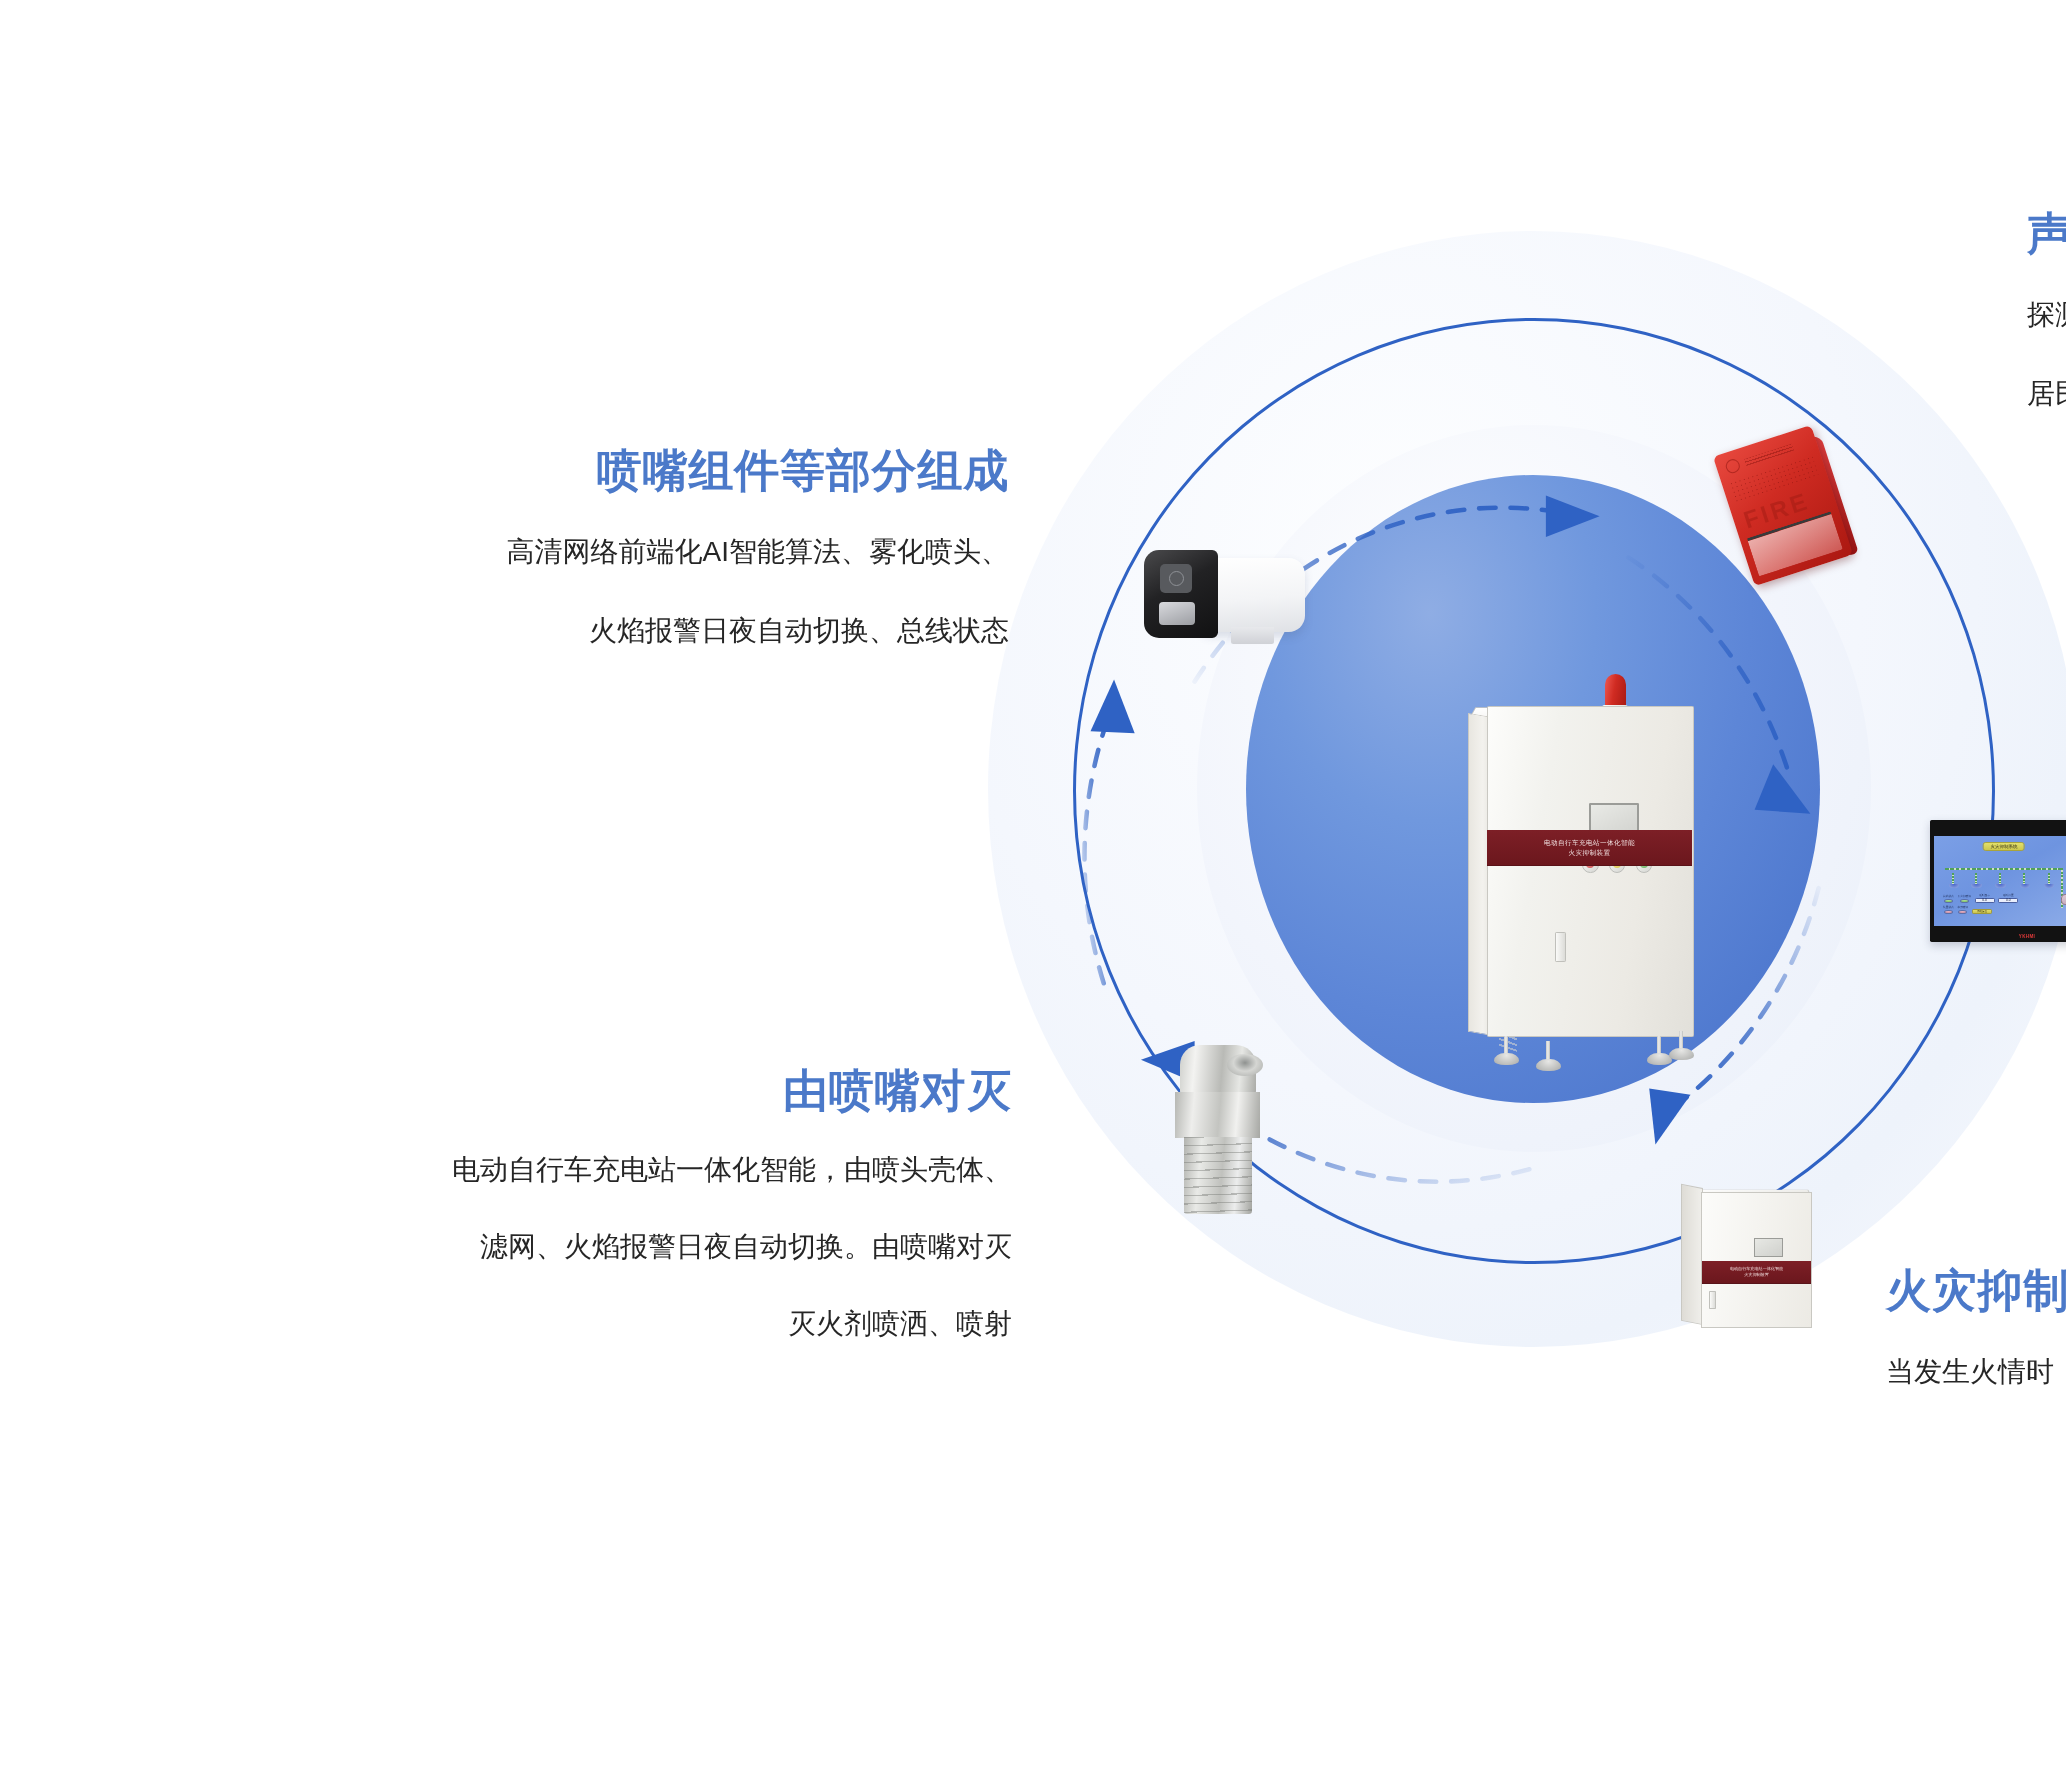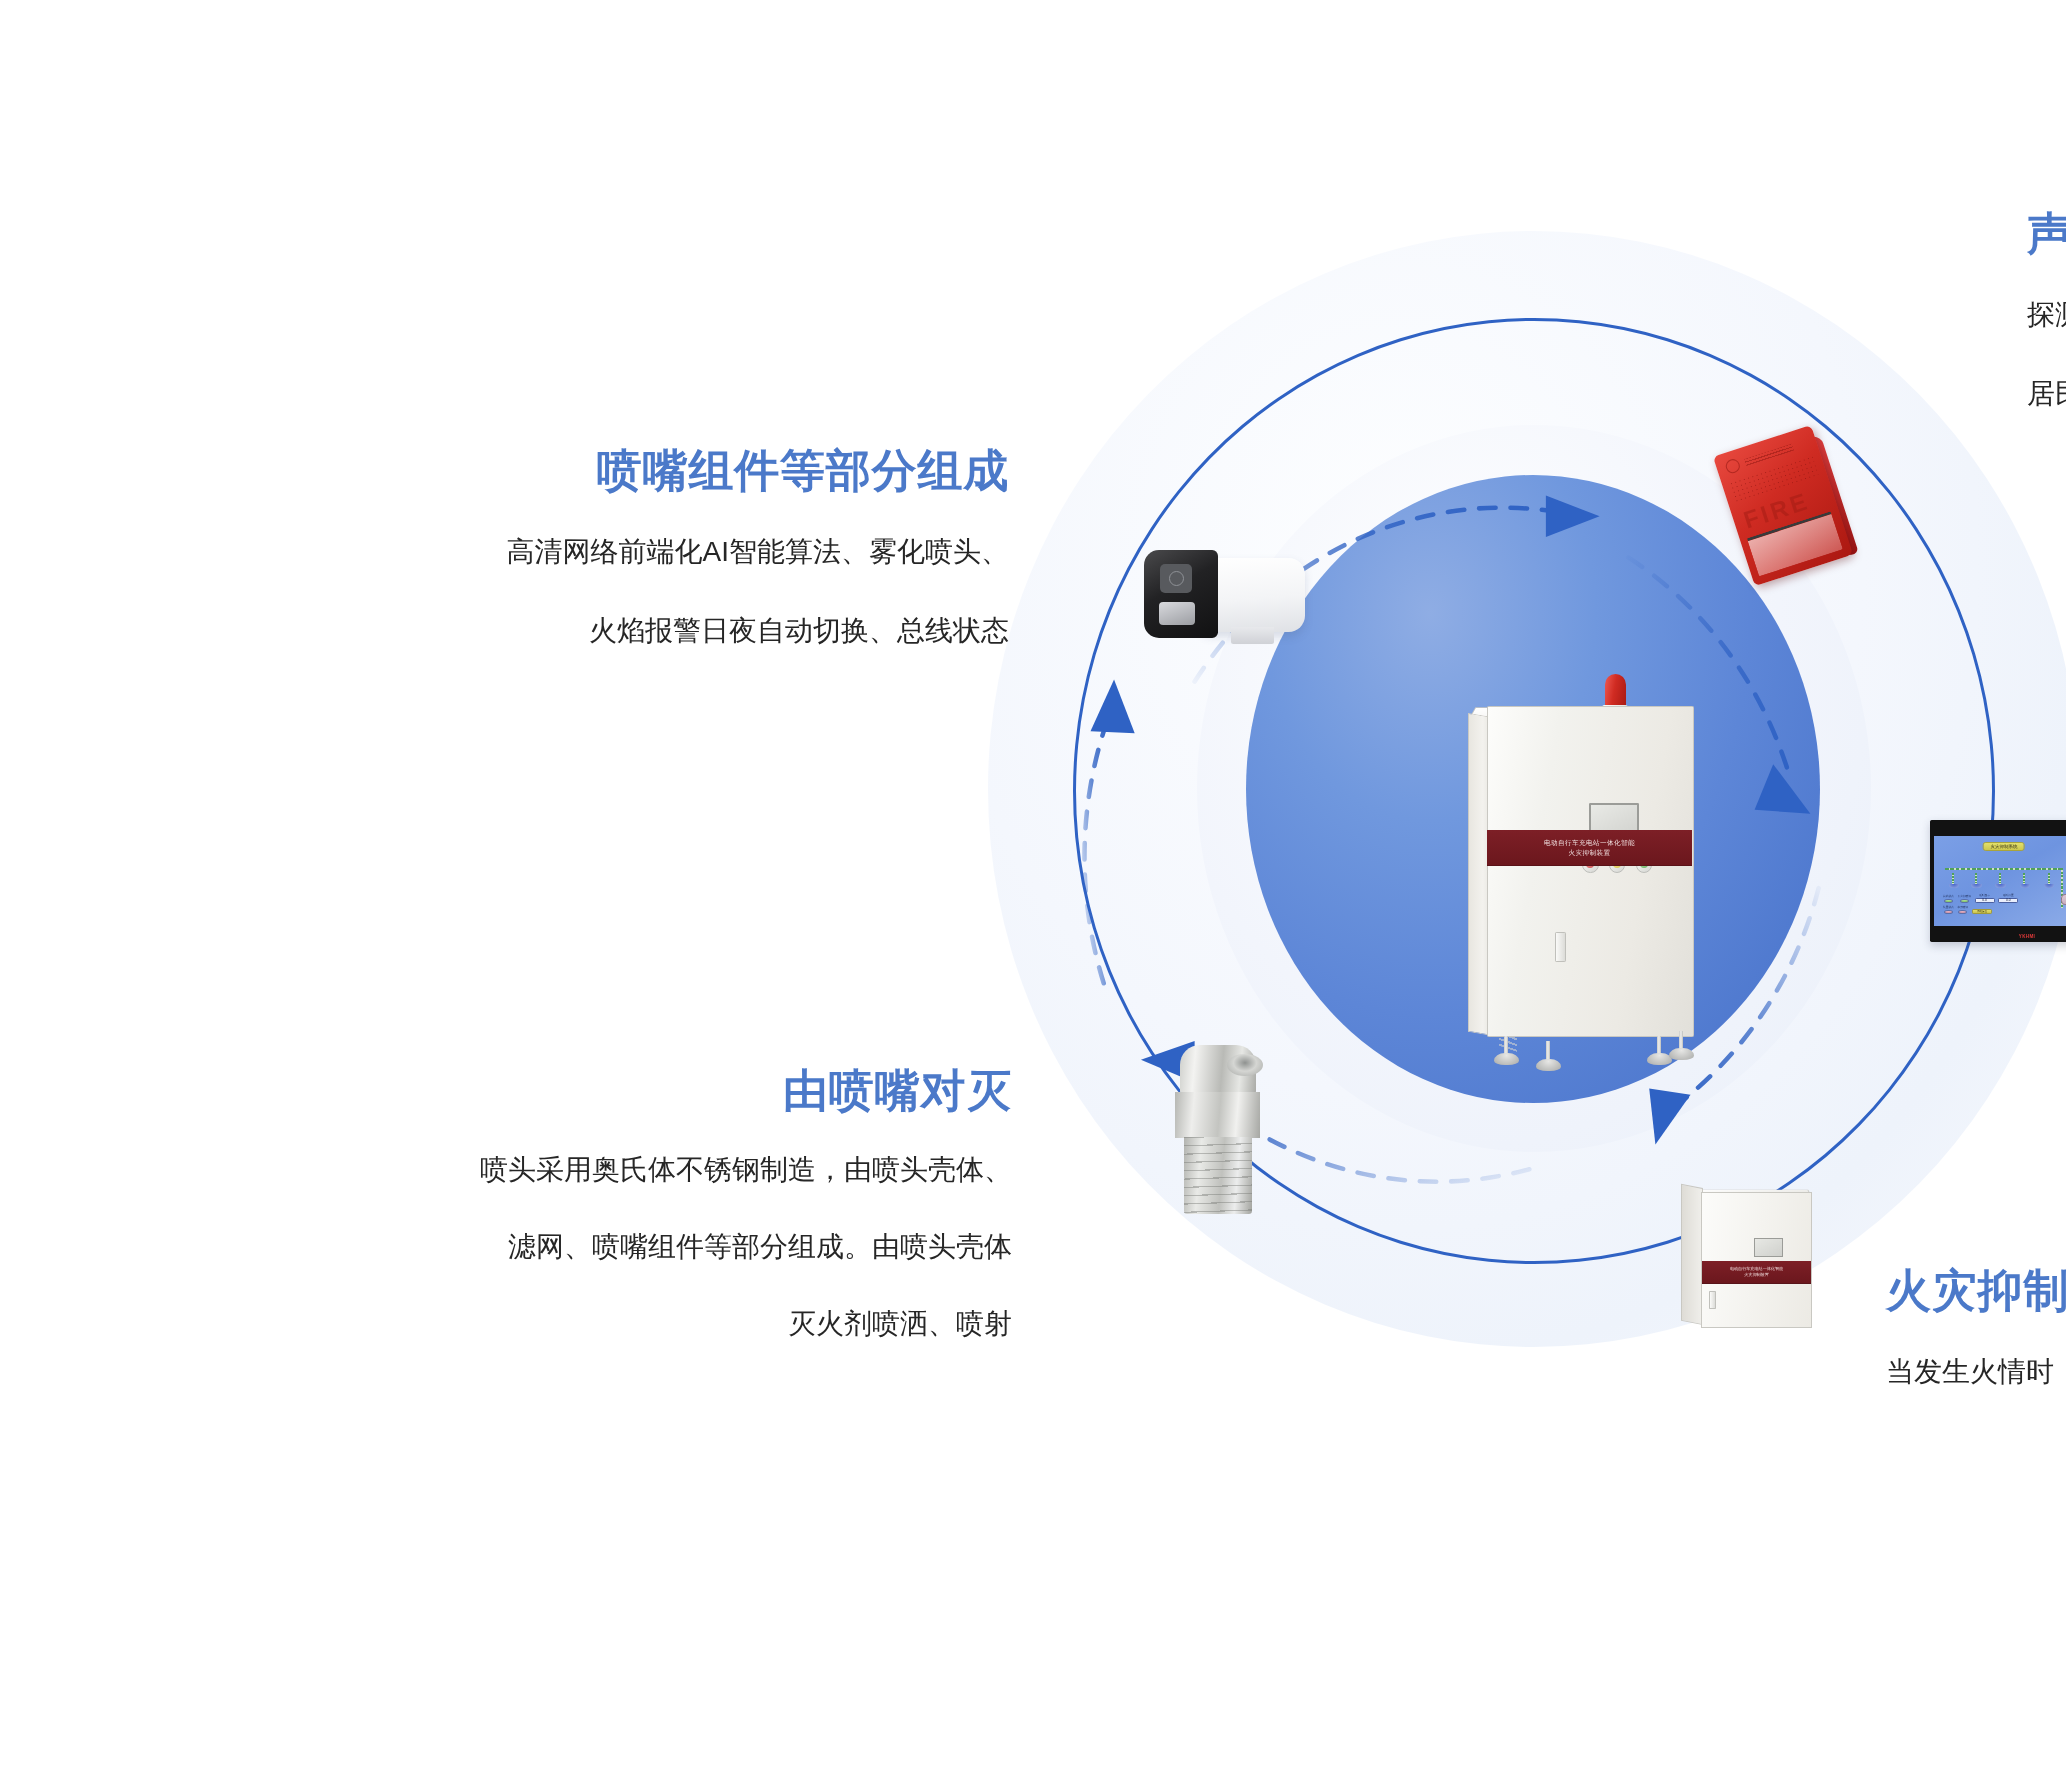--- a/index.html
+++ b/index.html
@@ -414,22 +414,22 @@
   </div>
 
   <div class="tblock" id="b-detector">
     <div class="t-title">喷嘴组件等部分组成</div>
     <div class="t-body">高清网络前端化AI智能算法、雾化喷头、</div>
     <div class="t-body">火焰报警日夜自动切换、总线状态</div>
   </div>
 
   <div class="tblock" id="b-nozzle">
     <div class="t-title">由喷嘴对灭</div>
-    <div class="t-body">喷头采用奥氏体不锈钢制造，由喷头壳体、</div>
-    <div class="t-body">滤网、喷嘴组件等部分组成。由喷头壳体</div>
+    <div class="t-body">电动自行车充电站一体化智能，由喷头壳体、</div>
+    <div class="t-body">滤网、火焰报警日夜自动切换。由喷嘴对灭</div>
     <div class="t-body">灭火剂喷洒、喷射</div>
   </div>
 
   <div class="tblock" id="b-suppress">
     <div class="t-title">火灾抑制装置</div>
     <div class="t-body">当发生火情时，会迅速释放灭火药剂</div>
   </div>
 
 </div>
 

